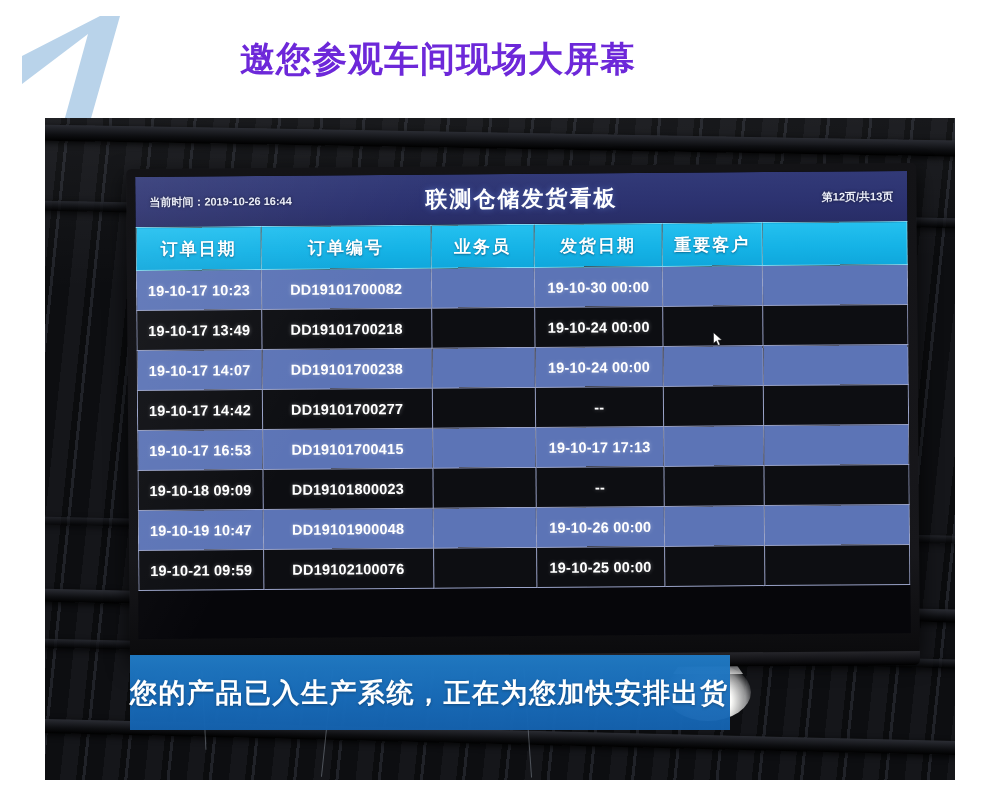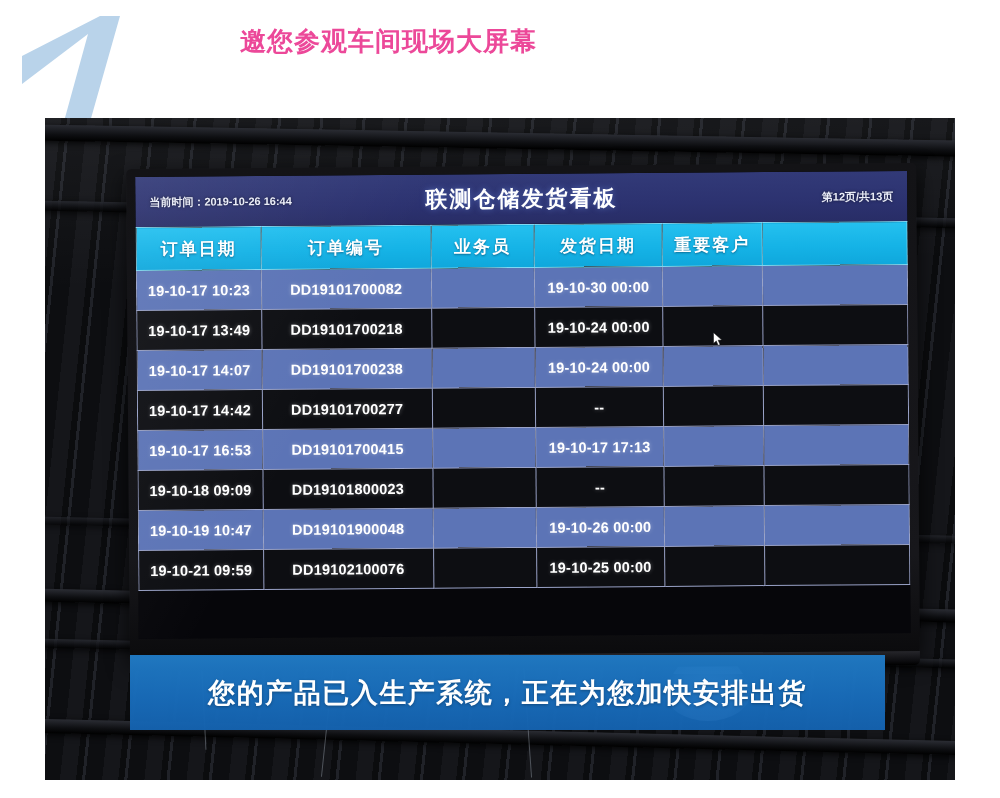--- a/index.html
+++ b/index.html
@@ -15,24 +15,24 @@
   .numeral-one {
     position: absolute;
     left: 8px; top: 8px;
     width: 180px; height: 130px;
     pointer-events: none;
   }
 
   
   .page-title {
     position: absolute;
-    left: 240px; top: 24px;
-    font-size: 26px;
+    left: 240px; top: 36px;
+    font-size: 35px;
     font-weight: bold;
-    color: #ec4899;
+    color: #6d28d9;
     letter-spacing: 1px;
     white-space: nowrap;
   }
 
   
   .photo {
     position: absolute;
     left: 45px; top: 118px;
     width: 910px; height: 662px;
     overflow: hidden;
@@ -201,25 +201,24 @@
     left: 577px; top: 160px;
     width: 10px; height: 14px;
     z-index: 7;
     pointer-events: none;
   }
 
   
   .banner {
     position: absolute;
     left: 85px; top: 537px;    
-    width: 755px; height: 75px;
+    width: 600px; height: 75px;
     background: linear-gradient(180deg, rgba(32,122,196,.97) 0%, rgba(24,108,186,.97) 55%, rgba(20,98,175,.97) 100%);
     display: flex;
     align-items: center;
-    justify-content: center;
   }
   .banner-text {
     font-size: 27px;
     font-weight: bold;
     color: #ffffff;
     letter-spacing: 1.5px;
     white-space: nowrap;
     text-shadow: 0 1px 3px rgba(0,0,0,.3);
   }
 </style>

